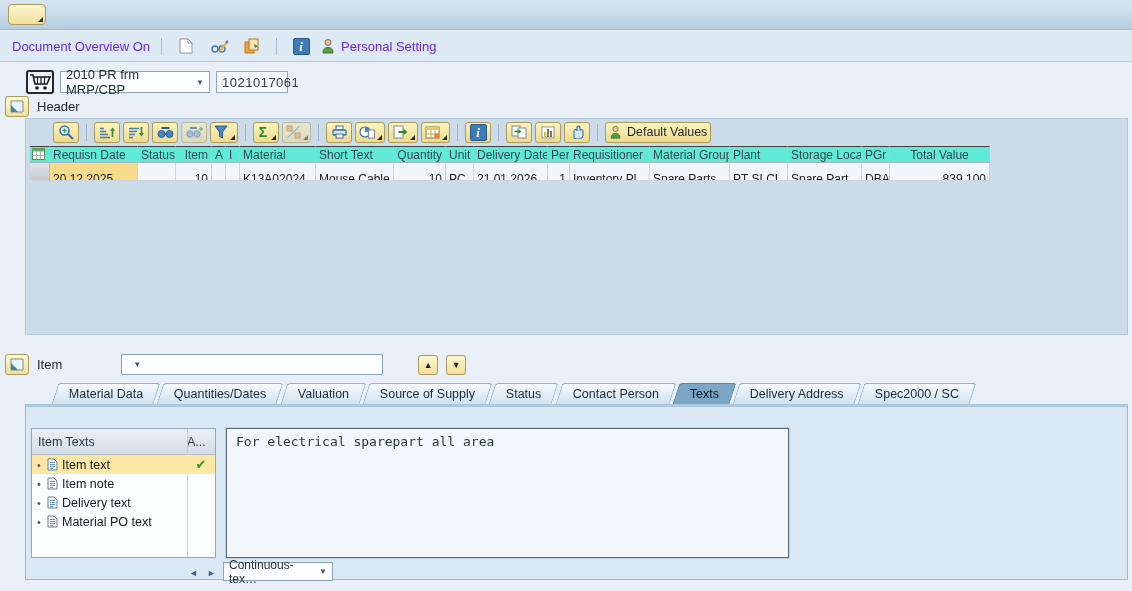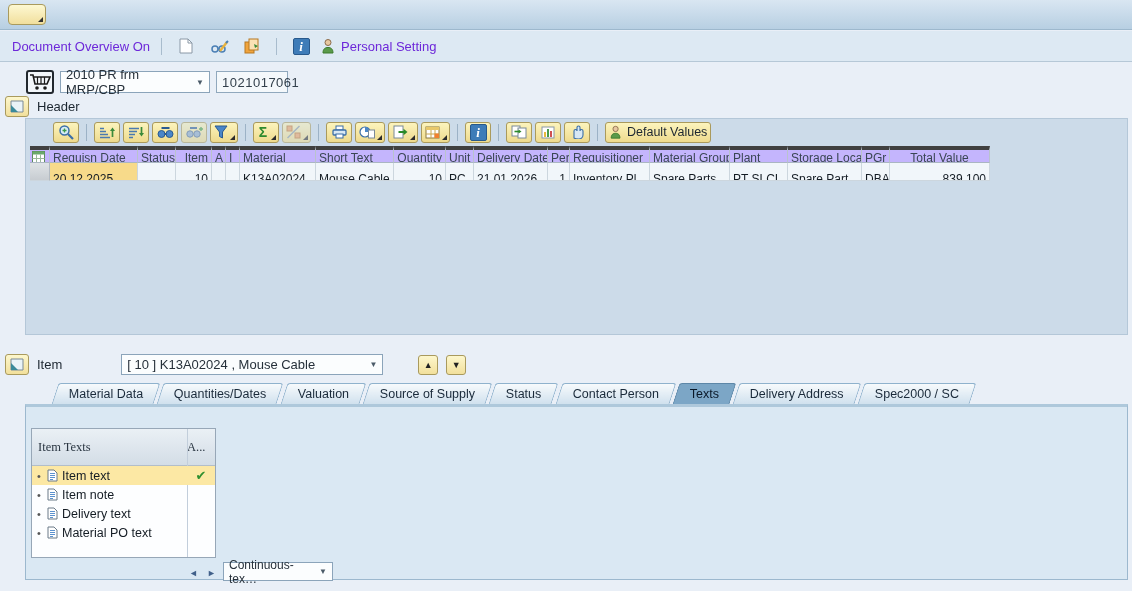--- a/index.html
+++ b/index.html
@@ -46,21 +46,21 @@
   .btn-y.drop { padding-right:9px; }
   .btn-y.drop::after { content:""; position:absolute; right:2px; bottom:2px; width:0; height:0;
     border-bottom:5px solid #2b2b2b; border-left:5px solid transparent; }
   .btn-y .sum-glyph { color:#2e8a2e; font-weight:bold; font-size:14px; line-height:14px; }
   .btn-y.dim { opacity:.55; }
   .btn-label { font-size:12.5px; color:#1c2630; margin-left:4px; }
   .tsep { width:1px; height:17px; background:#9cb2c6; margin:0 4px; }
 
   .grid { position:absolute; left:4px; top:27px; }
   .thr, .tdr { display:flex; }
-  .hc { height:17px; background:#c4b5fd; border-right:1px solid #b9c3cd; border-bottom:1px solid #aab6c2; border-top:4px solid #404040;
+  .hc { height:17px; background:#5eead4; border-right:1px solid #b9c3cd; border-bottom:1px solid #aab6c2; border-top:1px solid #404040;
     font-size:12px; color:#3a4654; padding:0 3px; line-height:16px; white-space:nowrap; overflow:hidden; }
   .dc { height:18px; background:#f1f6fa; border-right:1px solid #ccd6de; border-bottom:1px solid #ccd6de;
     font-size:12px; color:#141c24; padding:8px 3px; line-height:17px; white-space:nowrap; overflow:hidden; }
   .selh { padding:1px 0 0 2px; }
   .selcell { background:linear-gradient(#dfe3e6,#c7ccd1); border-right:1px solid #b2bac2; }
   .hl { background:#f7da8a; }
   .num { text-align:right; }
   .ctr { text-align:center; }
   .c0{width:20px}.c1{width:88px}.c2{width:38px}.c3{width:36px}.c4{width:14px}.c5{width:14px}
   .c6{width:76px}.c7{width:78px}.c8{width:52px}.c9{width:28px}.c10{width:74px}.c11{width:22px}
@@ -78,22 +78,22 @@
     background:linear-gradient(#f7fafc,#d0e1ee); border:1px solid #8fb2cd; border-bottom:none; border-radius:3px 3px 0 0; }
   .tab > span { transform:skewX(18deg); font-size:12.5px; color:#1a2a3a; white-space:nowrap; }
   .tab.active { background:#7ca6c6; border-color:#5d87a8; }
   .tab.active > span { color:#0a1828; }
 
   
   .tab-panel { position:absolute; left:25px; top:404px; width:1103px; height:176px; background:#dae8f3;
     border:1px solid #9cb8ce; border-top:3px solid #aec8db; }
   .item-texts { position:absolute; left:5px; top:21px; width:185px; height:130px; background:#fdfeff; border:1px solid #97a7b7; }
   .it-divider { position:absolute; left:155px; top:0; bottom:0; width:1px; background:#c2cedb; }
-  .it-head { position:relative; height:37px; background:linear-gradient(#eaf0f5,#d3dde6); border-bottom:1px solid #b2bec9;
-    display:flex; align-items:center;font-family:Liberation Serif, serif; }
+  .it-head { position:relative; height:26px; background:linear-gradient(#eaf0f5,#d3dde6); border-bottom:1px solid #b2bec9;
+    display:flex; align-items:center; }
   .it-head .t1 { padding-left:6px; width:150px; font-size:12.5px; color:#2a3642; }
   .it-head .t2 { padding-left:5px; font-size:12.5px; color:#2a3642; }
   .it-row { position:relative; height:19px; display:flex; align-items:center; padding-left:5px; gap:4px; }
   .it-row.sel { background:#fce8a4; }
   .it-row .b { font-size:11px; color:#555; width:6px; }
   .it-row .lbl { font-size:12.5px; color:#141c24; }
   .it-row .chk { position:absolute; left:157px; width:24px; text-align:center; color:#2f8f2f; font-size:13px; }
   .pager { position:absolute; left:160px; top:157px; display:flex; gap:3px; }
   .pager button { width:15px; height:17px; border:none; background:transparent; color:#41608a; font-size:9px; padding:0; }
   .editor { position:absolute; left:200px; top:21px; width:563px; height:130px; background:#f2f7fb;
@@ -352,21 +352,20 @@
 
   <div class="secrow" style="top:354px;">
     <button class="expandbtn">
       <svg width="14" height="13" viewBox="0 0 14 13">
           <path d="M1 1h12v11H1z" fill="#e9f3f7" stroke="#7a8a96"></path>
           <path d="M1 12V5l7 7z" fill="#3a8a9a"></path>
         </svg>
     </button>
     <span class="seclabel">Item</span>
     <div class="select item-select">
-      <span>[ 10 ] K13A02024 , Mouse Cable</span>
       <span class="arr">▼</span>
     </div>
     <button class="navbtn first">
         <span>▲</span>
       </button>
     <button class="navbtn">
         <span>▼</span>
       </button>
   </div>
 
@@ -441,20 +440,21 @@
           </svg>
         <span class="lbl">Material PO text</span>
       </div>
     </div>
 
     <div class="pager">
       <button><span>◄</span></button>
       <button><span>►</span></button>
     </div>
 
+    <div class="editor">For electrical sparepart all area</div>
 
     <div class="select type-select">
       <span>Continuous-tex…</span>
       <span class="arr">▼</span>
     </div>
 
   </div>
 </div>
 
 </body></html>

